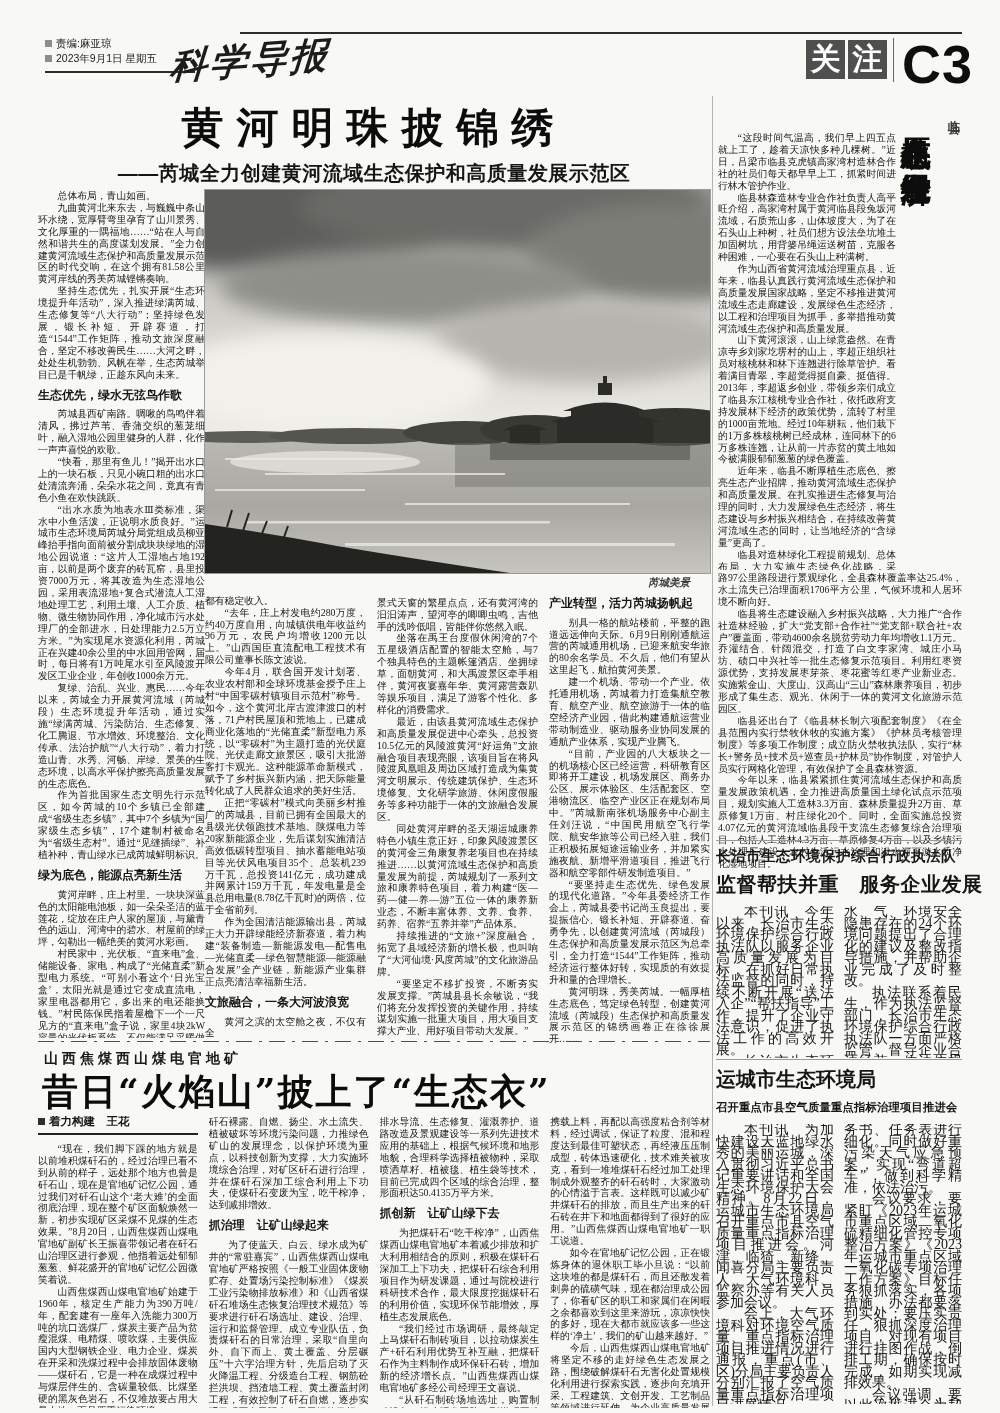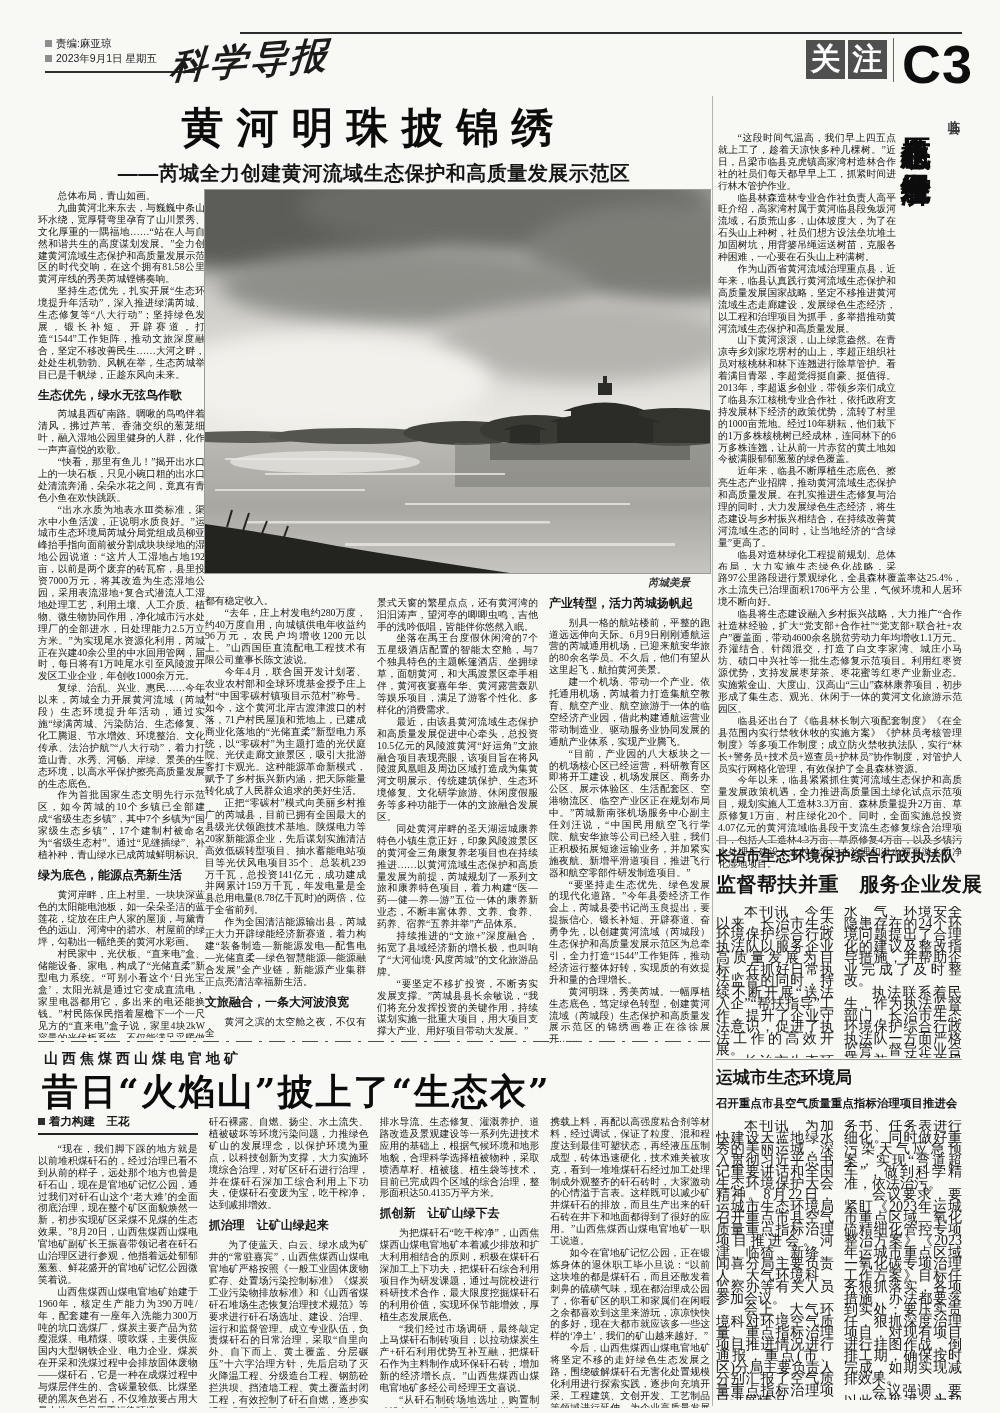--- a/index.html
+++ b/index.html
@@ -49,21 +49,21 @@
   .lx-label{position:absolute;right:0;top:6px;writing-mode:vertical-rl;font-size:12.5px;font-weight:700;color:#3c3c3c;letter-spacing:2px;}
   .lx-full{width:244px;height:296px;overflow:hidden;margin-top:2px;}
   .hsep{position:absolute;left:716px;width:246px;height:1px;background:#9a9a98;}
   .cz{position:absolute;left:716px;top:847px;width:246px;}
   .cz-kicker{font-family:"Liberation Sans",sans-serif;font-weight:700;font-size:14.5px;letter-spacing:0.5px;white-space:nowrap;}
   .cz-headline{font-family:"Liberation Sans",sans-serif;font-weight:800;font-size:20px;margin-top:5px;white-space:nowrap;letter-spacing:0.5px;}
   .cz-cols{display:flex;gap:10px;margin-top:8px;height:152px;}
   .cz-cols .col{flex:1;}
   .cz-cols .bodytext,.yc-cols .bodytext{font-size:14px;line-height:11.5px;}
   .yc{position:absolute;left:716px;top:1066px;width:246px;}
-  .yc-kicker{font-family:"Liberation Sans",sans-serif;font-weight:800;font-size:17px;white-space:nowrap;}
+  .yc-kicker{font-family:"Liberation Sans",sans-serif;font-weight:800;font-size:20px;white-space:nowrap;}
   .yc-headline{font-family:"Liberation Sans",sans-serif;font-weight:800;font-size:11.3px;margin-top:7px;white-space:nowrap;letter-spacing:0.2px;}
   .yc-cols{display:flex;gap:10px;margin-top:9px;height:280px;}
   .yc-cols .col{flex:1;}
 </style>
 </head>
 <body>
 
 <div class="page">
 
   <div class="top-rule"></div>

